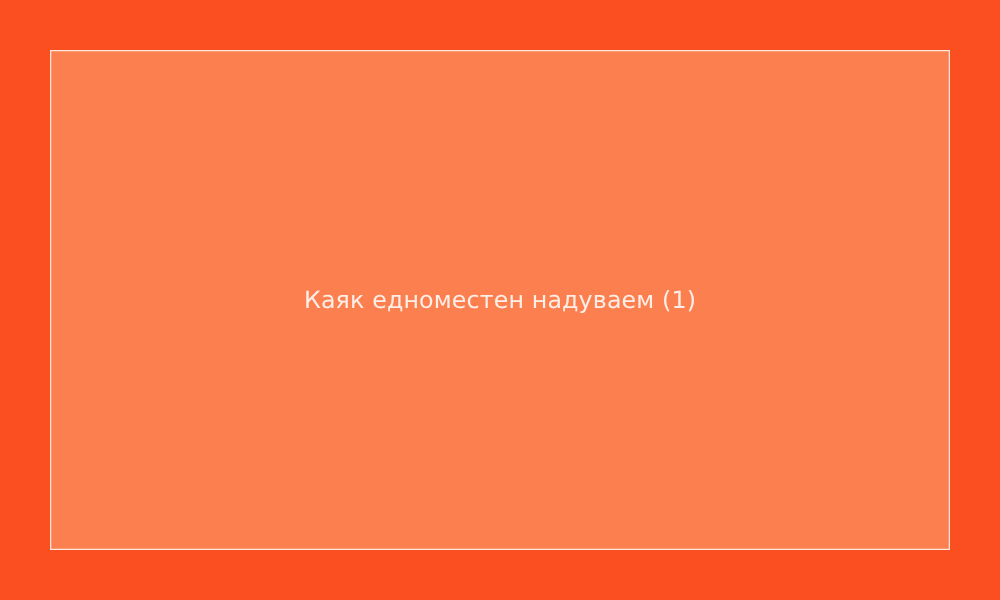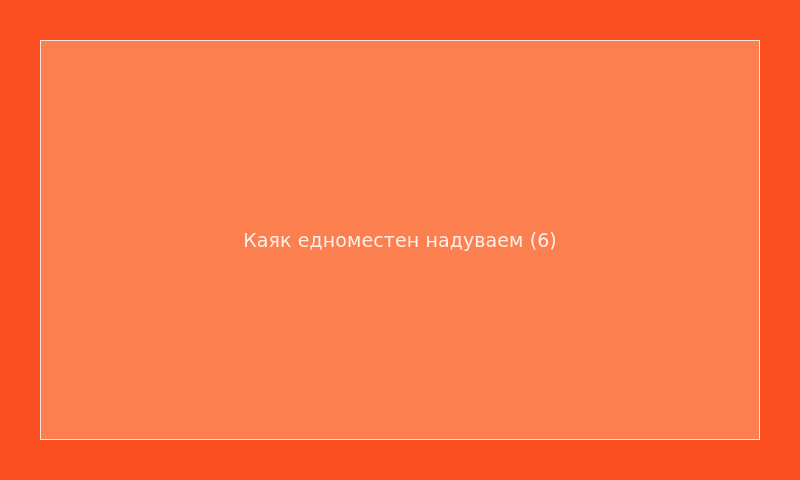--- a/index.html
+++ b/index.html
@@ -55,16 +55,16 @@
     white-space: nowrap;
     user-select: none;
   }
 </style>
 </head>
 <body>
 
 <div class="screen">
 
   <div class="placeholder-card">
-    <span class="placeholder-caption">Каяк едноместен надуваем (6)</span>
+    <span class="placeholder-caption">Каяк едноместен надуваем (1)</span>
   </div>
 
 </div>
 
 </body></html>

